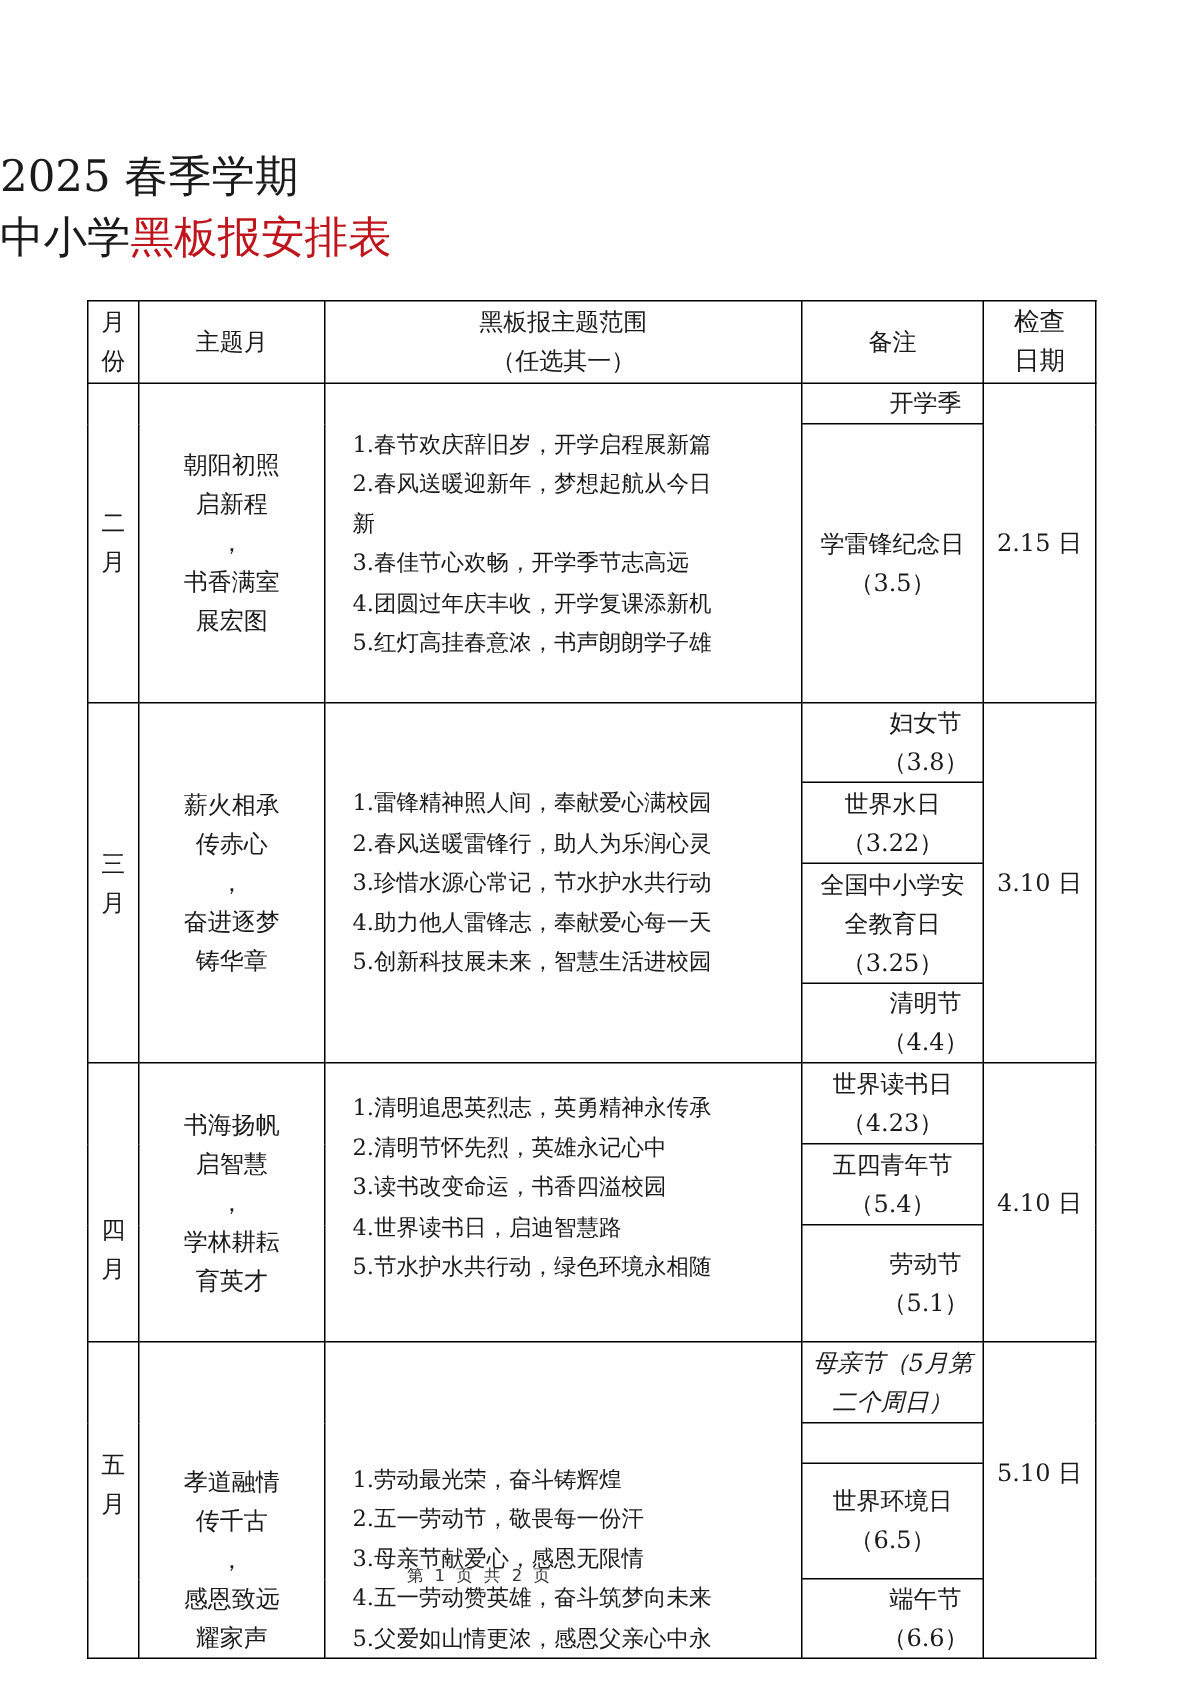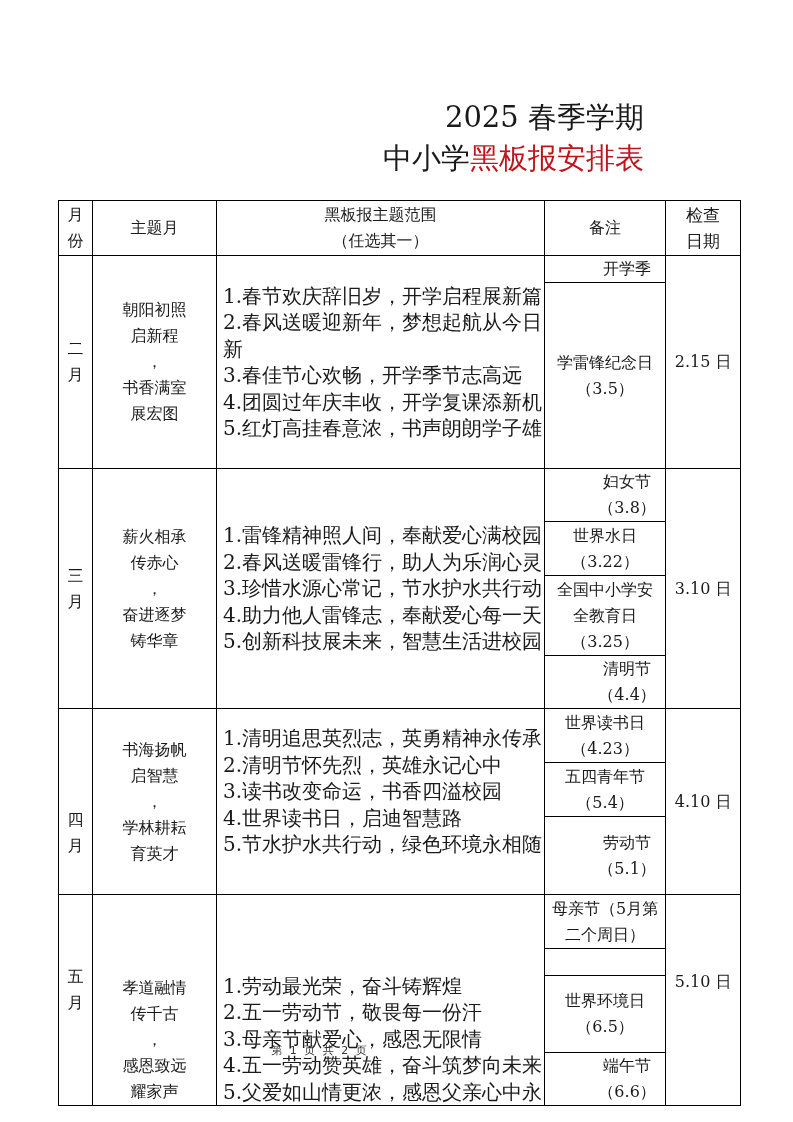--- a/index.html
+++ b/index.html
@@ -1,29 +1,29 @@
 <!DOCTYPE html>
 <html><head>
 <meta charset="utf-8">
 <style>
   html, body { margin:0; padding:0; background:#ffffff; }
   body { width:793px; height:1122px; position:relative; overflow:hidden;
          font-family:"DejaVu Serif","Liberation Serif",serif; color:#1a1a1a; }
-  .title { position:absolute; left:0; width:644px; text-align:right; font-size:29px; line-height:36px; }
+  .title { position:absolute; left:0; width:644px; text-align:left; font-size:29px; line-height:36px; }
   .t1 { top:99px; }
   .t2 { top:140px; }
   .t2 .red { color:#c0141c;margin-top:48px; }
   table { position:absolute; left:58px; top:200px; border-collapse:collapse; table-layout:fixed; }
   td { border:1px solid #000; padding:0; text-align:center; vertical-align:middle; font-size:16px; line-height:26px; }
   .col-month { width:34px; }
   .col-theme { width:124px; }
   .col-range { width:318px; }
   .col-note  { width:121px; }
   .col-date  { width:75px; }
-  .range { text-align:left; padding-left:6px; padding-right:2px; font-size:20px; line-height:26.5px; }
+  .range { text-align:left; padding-left:18px; padding-right:2px; font-size:15px; line-height:26.5px; }
   .range div { white-space:nowrap; }
   .theme div { line-height:26px; }
   .note { font-size:16px; line-height:26px;padding-left:44px; }
   .footer { position:absolute; top:1043px; left:0; width:640px; text-align:center; font-size:11px; color:#333;
             font-family:"DejaVu Sans","Liberation Sans",sans-serif; letter-spacing:2px; }
 </style>
 </head>
 <body>
 
 <div class="title t1">2025 春季学期</div>
@@ -141,21 +141,21 @@
       <div>感恩致远</div>
       <div>耀家声</div>
     </td>
     <td rowspan="4" class="range" style="vertical-align:bottom;">
       <div>1.劳动最光荣，奋斗铸辉煌</div>
       <div>2.五一劳动节，敬畏每一份汗</div>
       <div>3.母亲节献爱心，感恩无限情</div>
       <div>4.五一劳动赞英雄，奋斗筑梦向未来</div>
       <div>5.父爱如山情更浓，感恩父亲心中永</div>
     </td>
-    <td class="note" style="padding:0 0;">母亲节（5月第二个周日）</td>
+    <td class="note" style="padding:0 0;font-style:italic;">母亲节（5月第二个周日）</td>
     <td rowspan="4" style="padding-bottom:36px;">5.10 日</td>
   </tr>
   <tr style="height:27px">
     <td class="note"></td>
   </tr>
   <tr style="height:54px">
     <td class="note" style="padding:12px 12px;">世界环境日（6.5）</td>
   </tr>
   <tr style="height:26px">
     <td class="note">端午节（6.6）</td>

